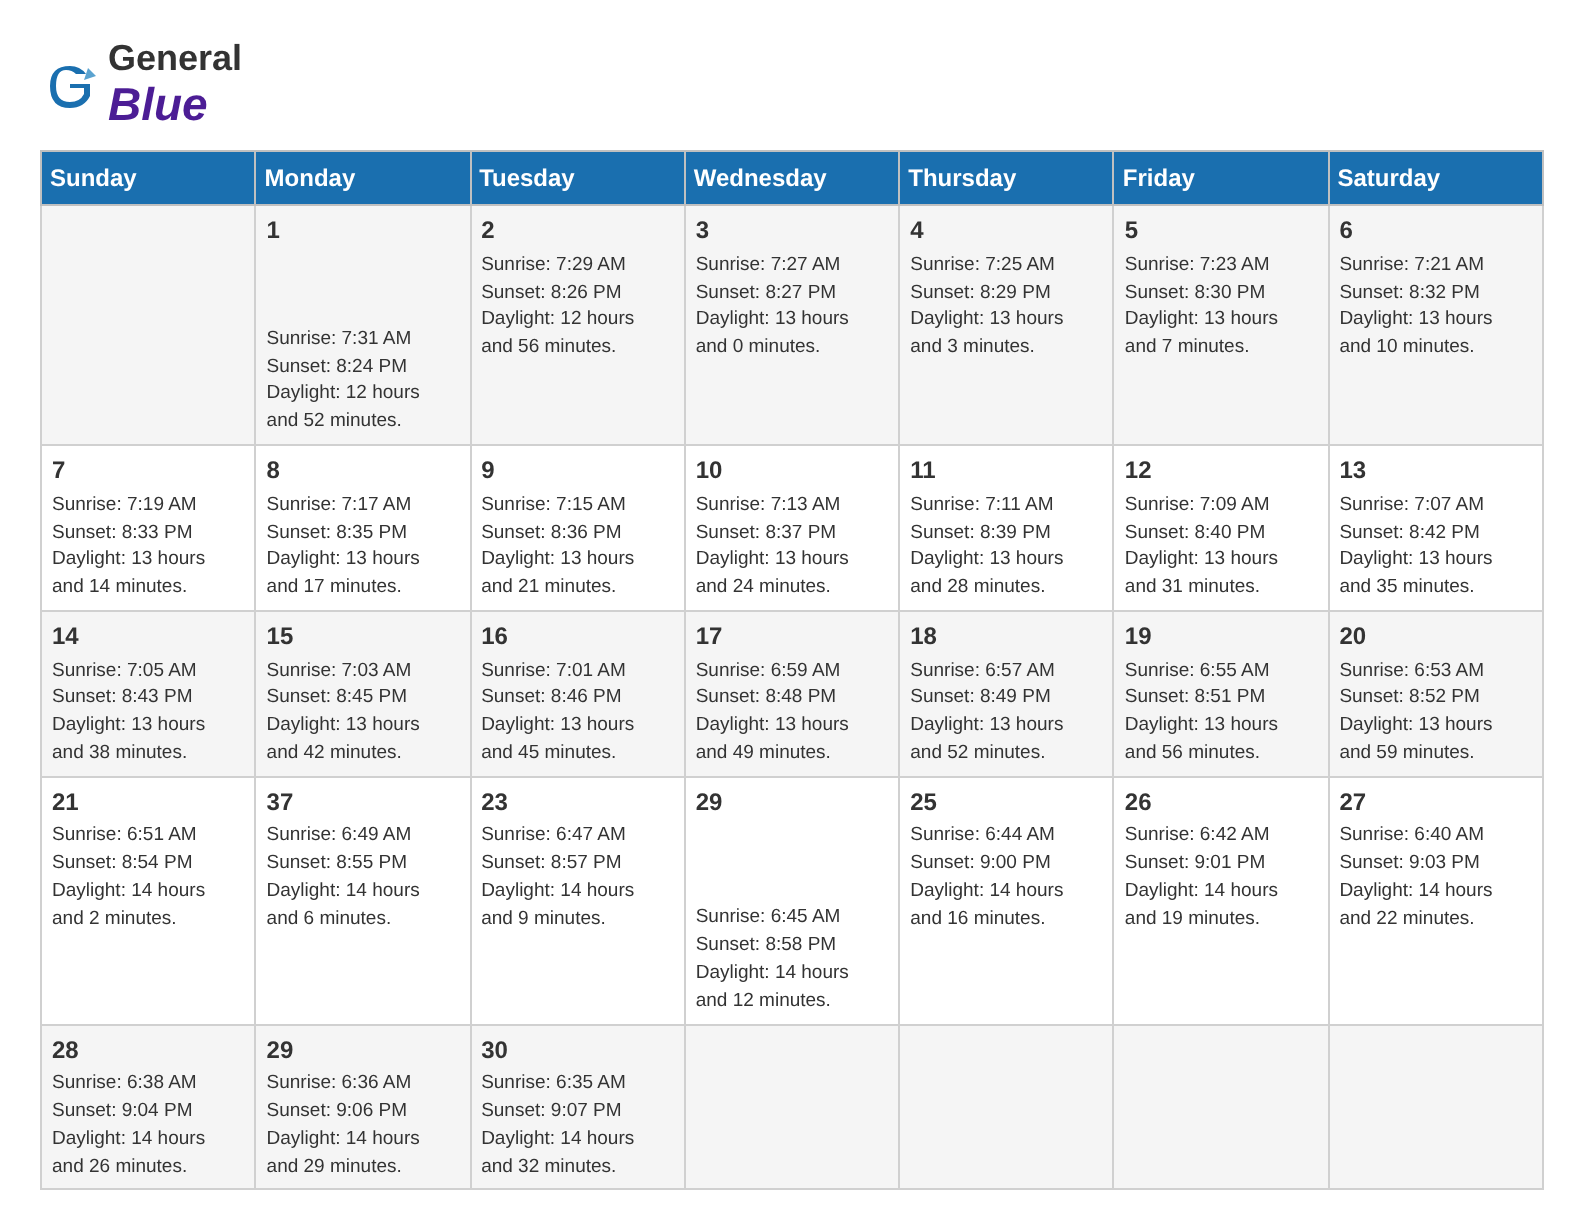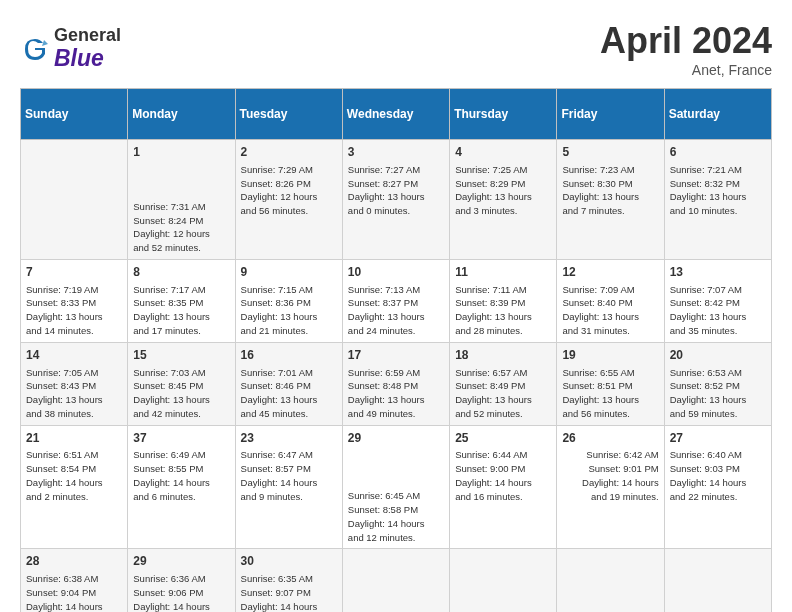--- a/index.html
+++ b/index.html
@@ -56,21 +56,21 @@
     table {
       width: 100%;
       border-collapse: collapse;
       font-size: 10px;
     }
     thead tr {
       background-color: #1a6faf;
       color: #fff;
     }
     thead th {
-      padding: 18px 4px;
+      padding: 6px 4px;
       text-align: left;
       font-size: 12px;
       font-weight: bold;
       border: 1px solid #c0c0c0;
     }
     tbody tr {
       vertical-align: top;
     }
     tbody td {
       border: 1px solid #d0d0d0;
@@ -105,24 +105,20 @@
   <div class="logo">
     <svg class="logo-icon" viewBox="0 0 30 30" xmlns="http://www.w3.org/2000/svg">
       <path d="M5 15 Q5 5 15 5 Q20 5 23 9 L18 9 Q16 7 13 7 Q8 7 8 15 Q8 23 15 23 Q20 23 22 19 L22 16 L15 16 L15 14 L25 14 L25 20 Q22 26 15 26 Q5 26 5 15Z" fill="#1a6faf"></path>
       <path d="M24 6 L28 10 L22 12Z" fill="#5ba3d0"></path>
     </svg>
     <div class="logo-text">
       <span class="logo-general">General</span>
       <span class="logo-blue">Blue</span>
     </div>
   </div>
-  <div class="title-block">
-    <div class="month-title">April 2024</div>
-    <div class="location">Anet, France</div>
-  </div>
 </div>
 
 <table>
   <thead>
     <tr>
     <th>Sunday</th>
         <th>Monday</th>
         <th>Tuesday</th>
         <th>Wednesday</th>
         <th>Thursday</th>
@@ -309,21 +305,21 @@
         </td>
         <td>
           <span class="day-number">25</span>
           <div class="day-info" style="white-space: pre-line;">Sunrise: 6:44 AM
 Sunset: 9:00 PM
 Daylight: 14 hours
 and 16 minutes.</div>
         </td>
         <td>
           <span class="day-number">26</span>
-          <div class="day-info" style="white-space: pre-line; text-align: right;">Sunrise: 6:42 AM
+          <div class="day-info" style="white-space: pre-line;">Sunrise: 6:42 AM
 Sunset: 9:01 PM
 Daylight: 14 hours
 and 19 minutes.</div>
         </td>
         <td>
           <span class="day-number">27</span>
           <div class="day-info" style="white-space: pre-line;">Sunrise: 6:40 AM
 Sunset: 9:03 PM
 Daylight: 14 hours
 and 22 minutes.</div>

